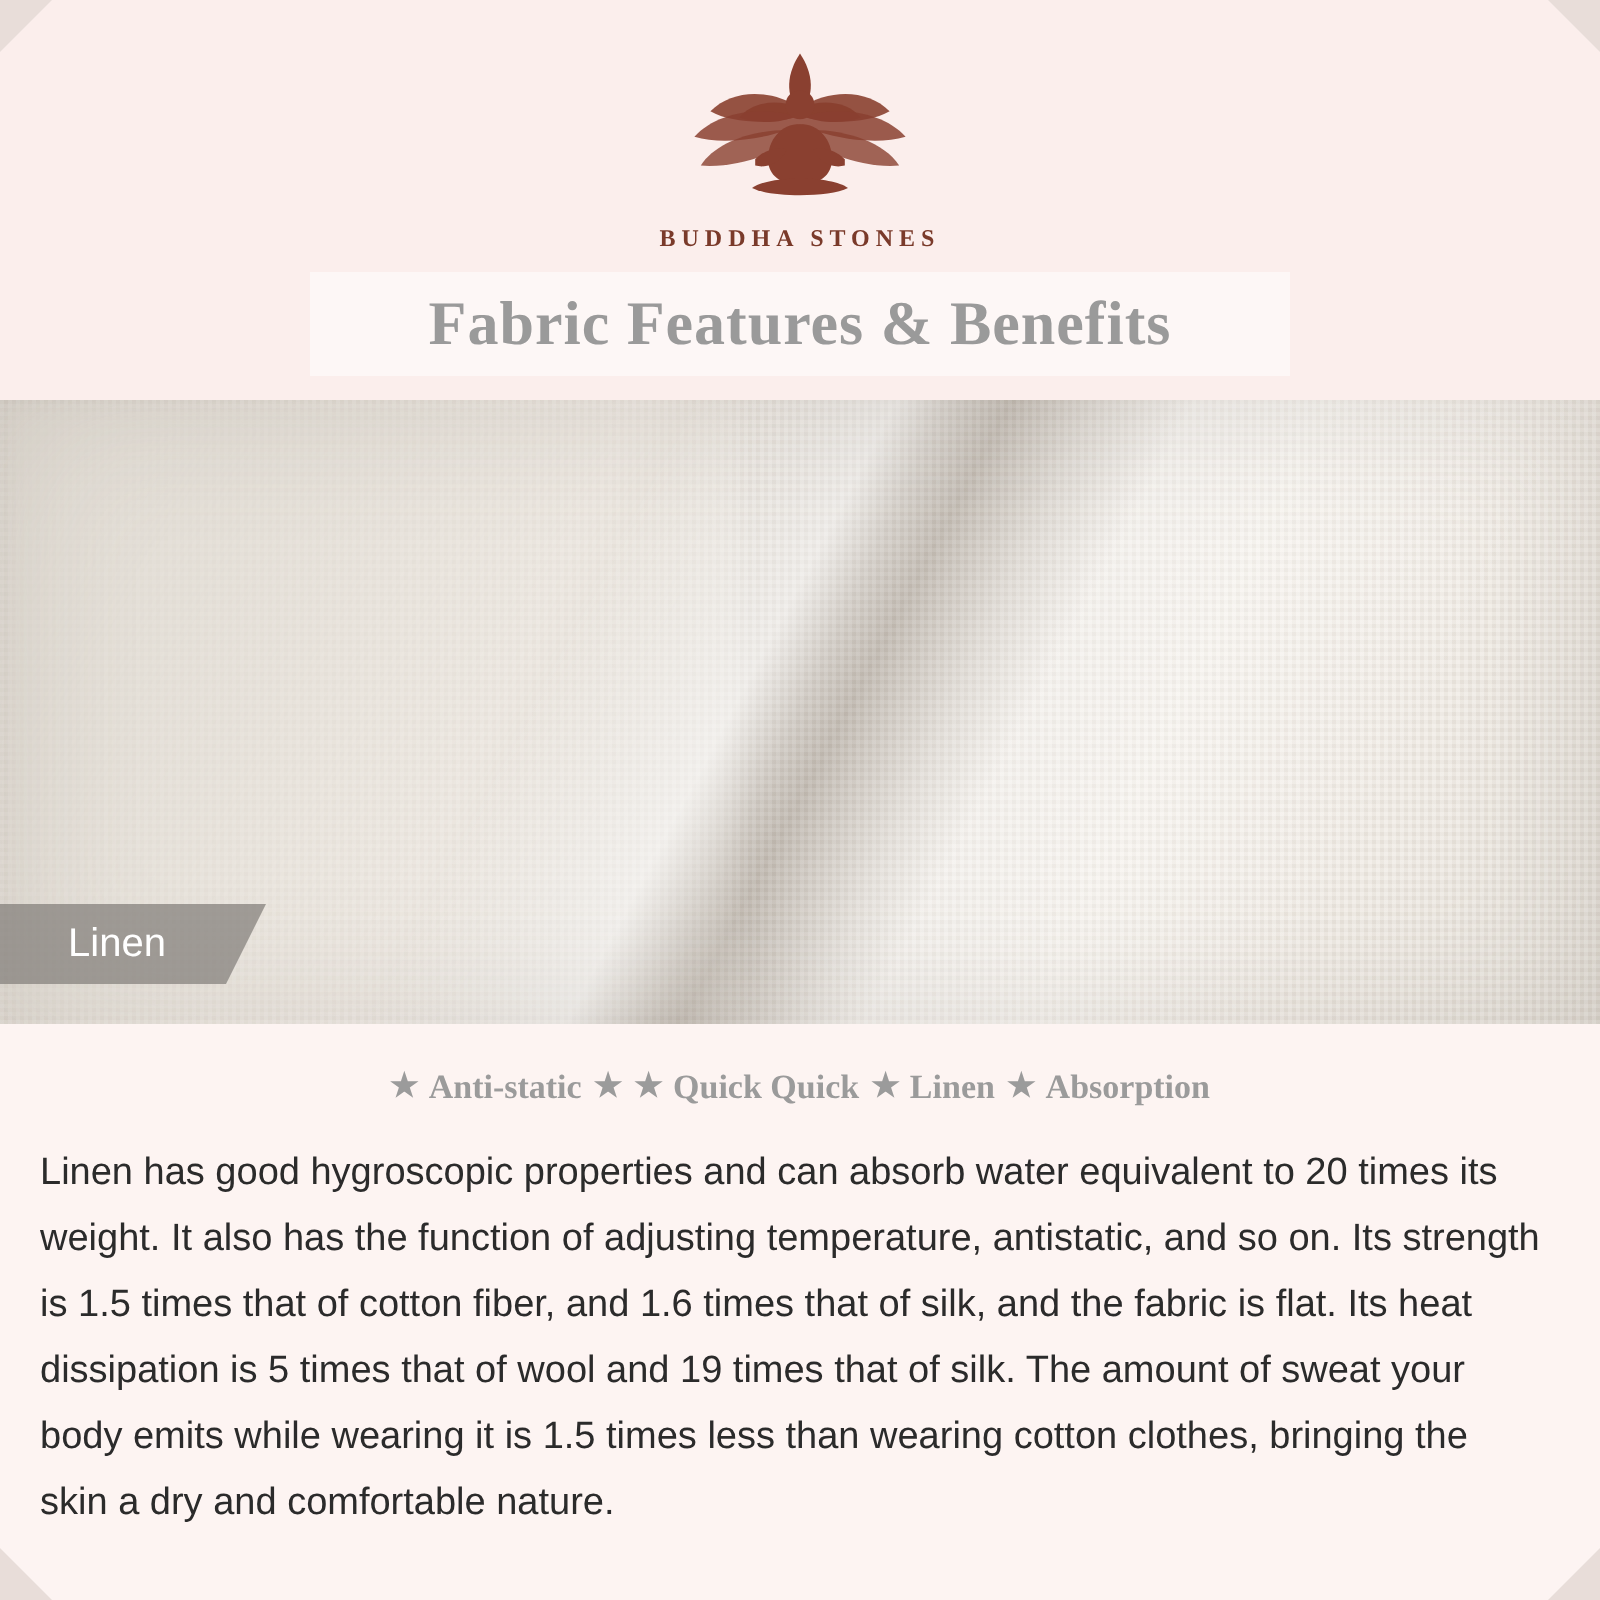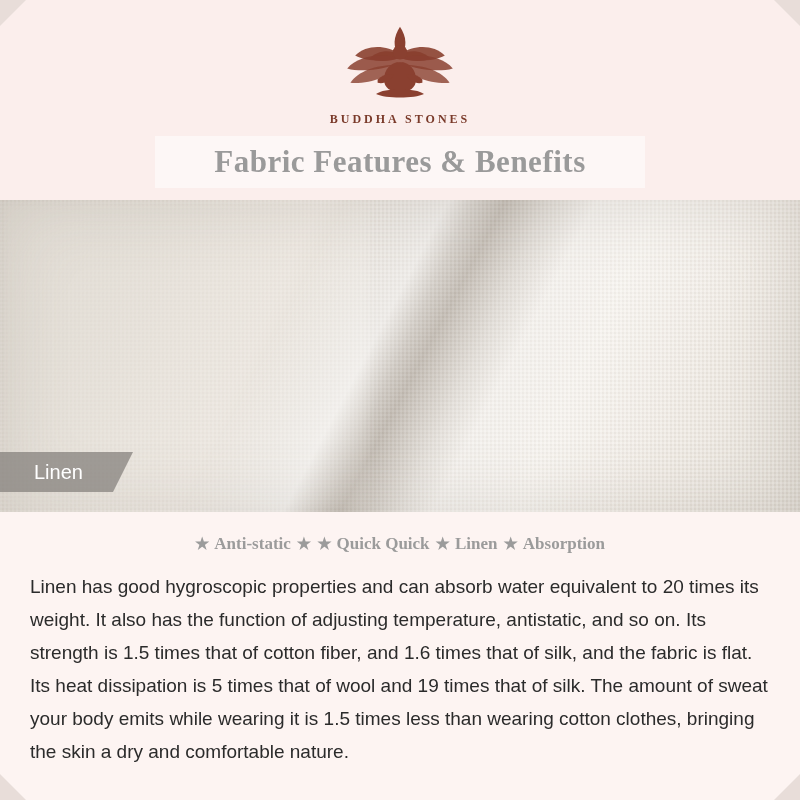--- a/index.html
+++ b/index.html
@@ -195,21 +195,21 @@
   }
   .feature .star {
     color: #9b9b9b;
     font-size: 16px;
     line-height: 1;
   }
 
   
   .body-copy {
     background: #fdf4f2;
-    padding: 10px 30px 30px 30px;
+    padding: 10px 30px 30px 20px;
     font-size: 19px;
     line-height: 33px;
     color: #2b2b2b;
     text-align: left;
   }
 </style>
 </head>
 <body>
 
 <div class="page">

